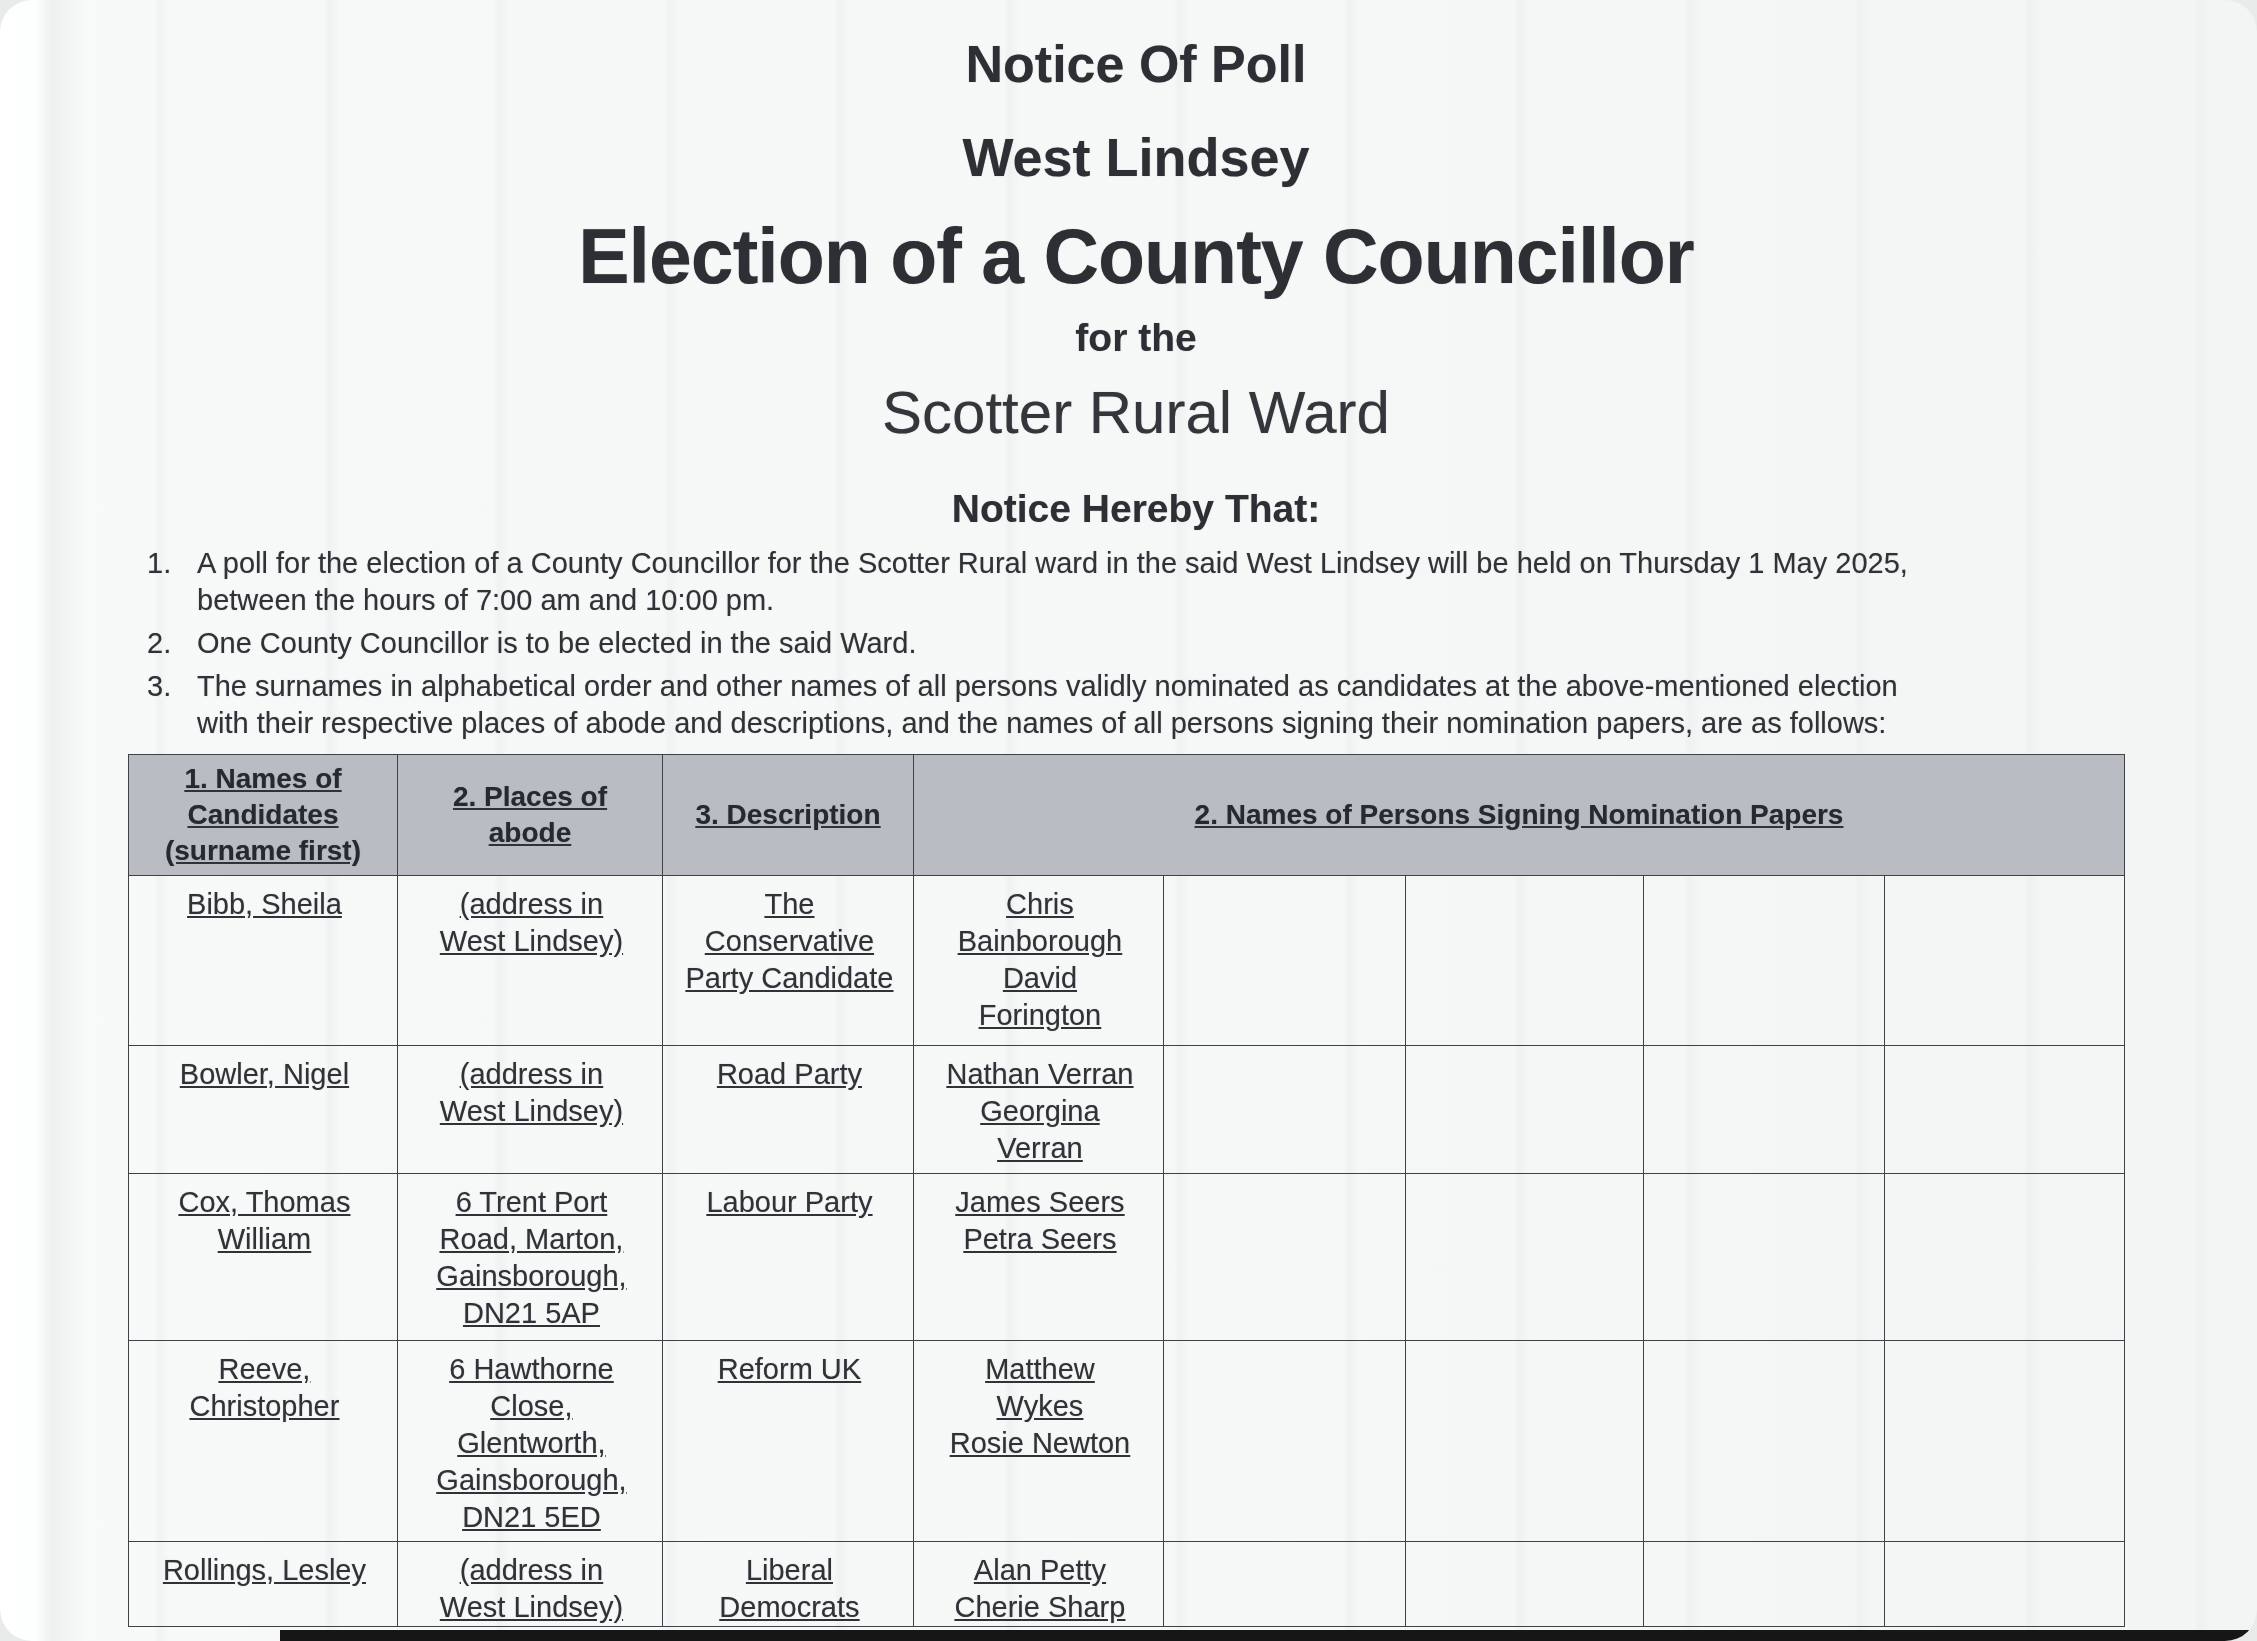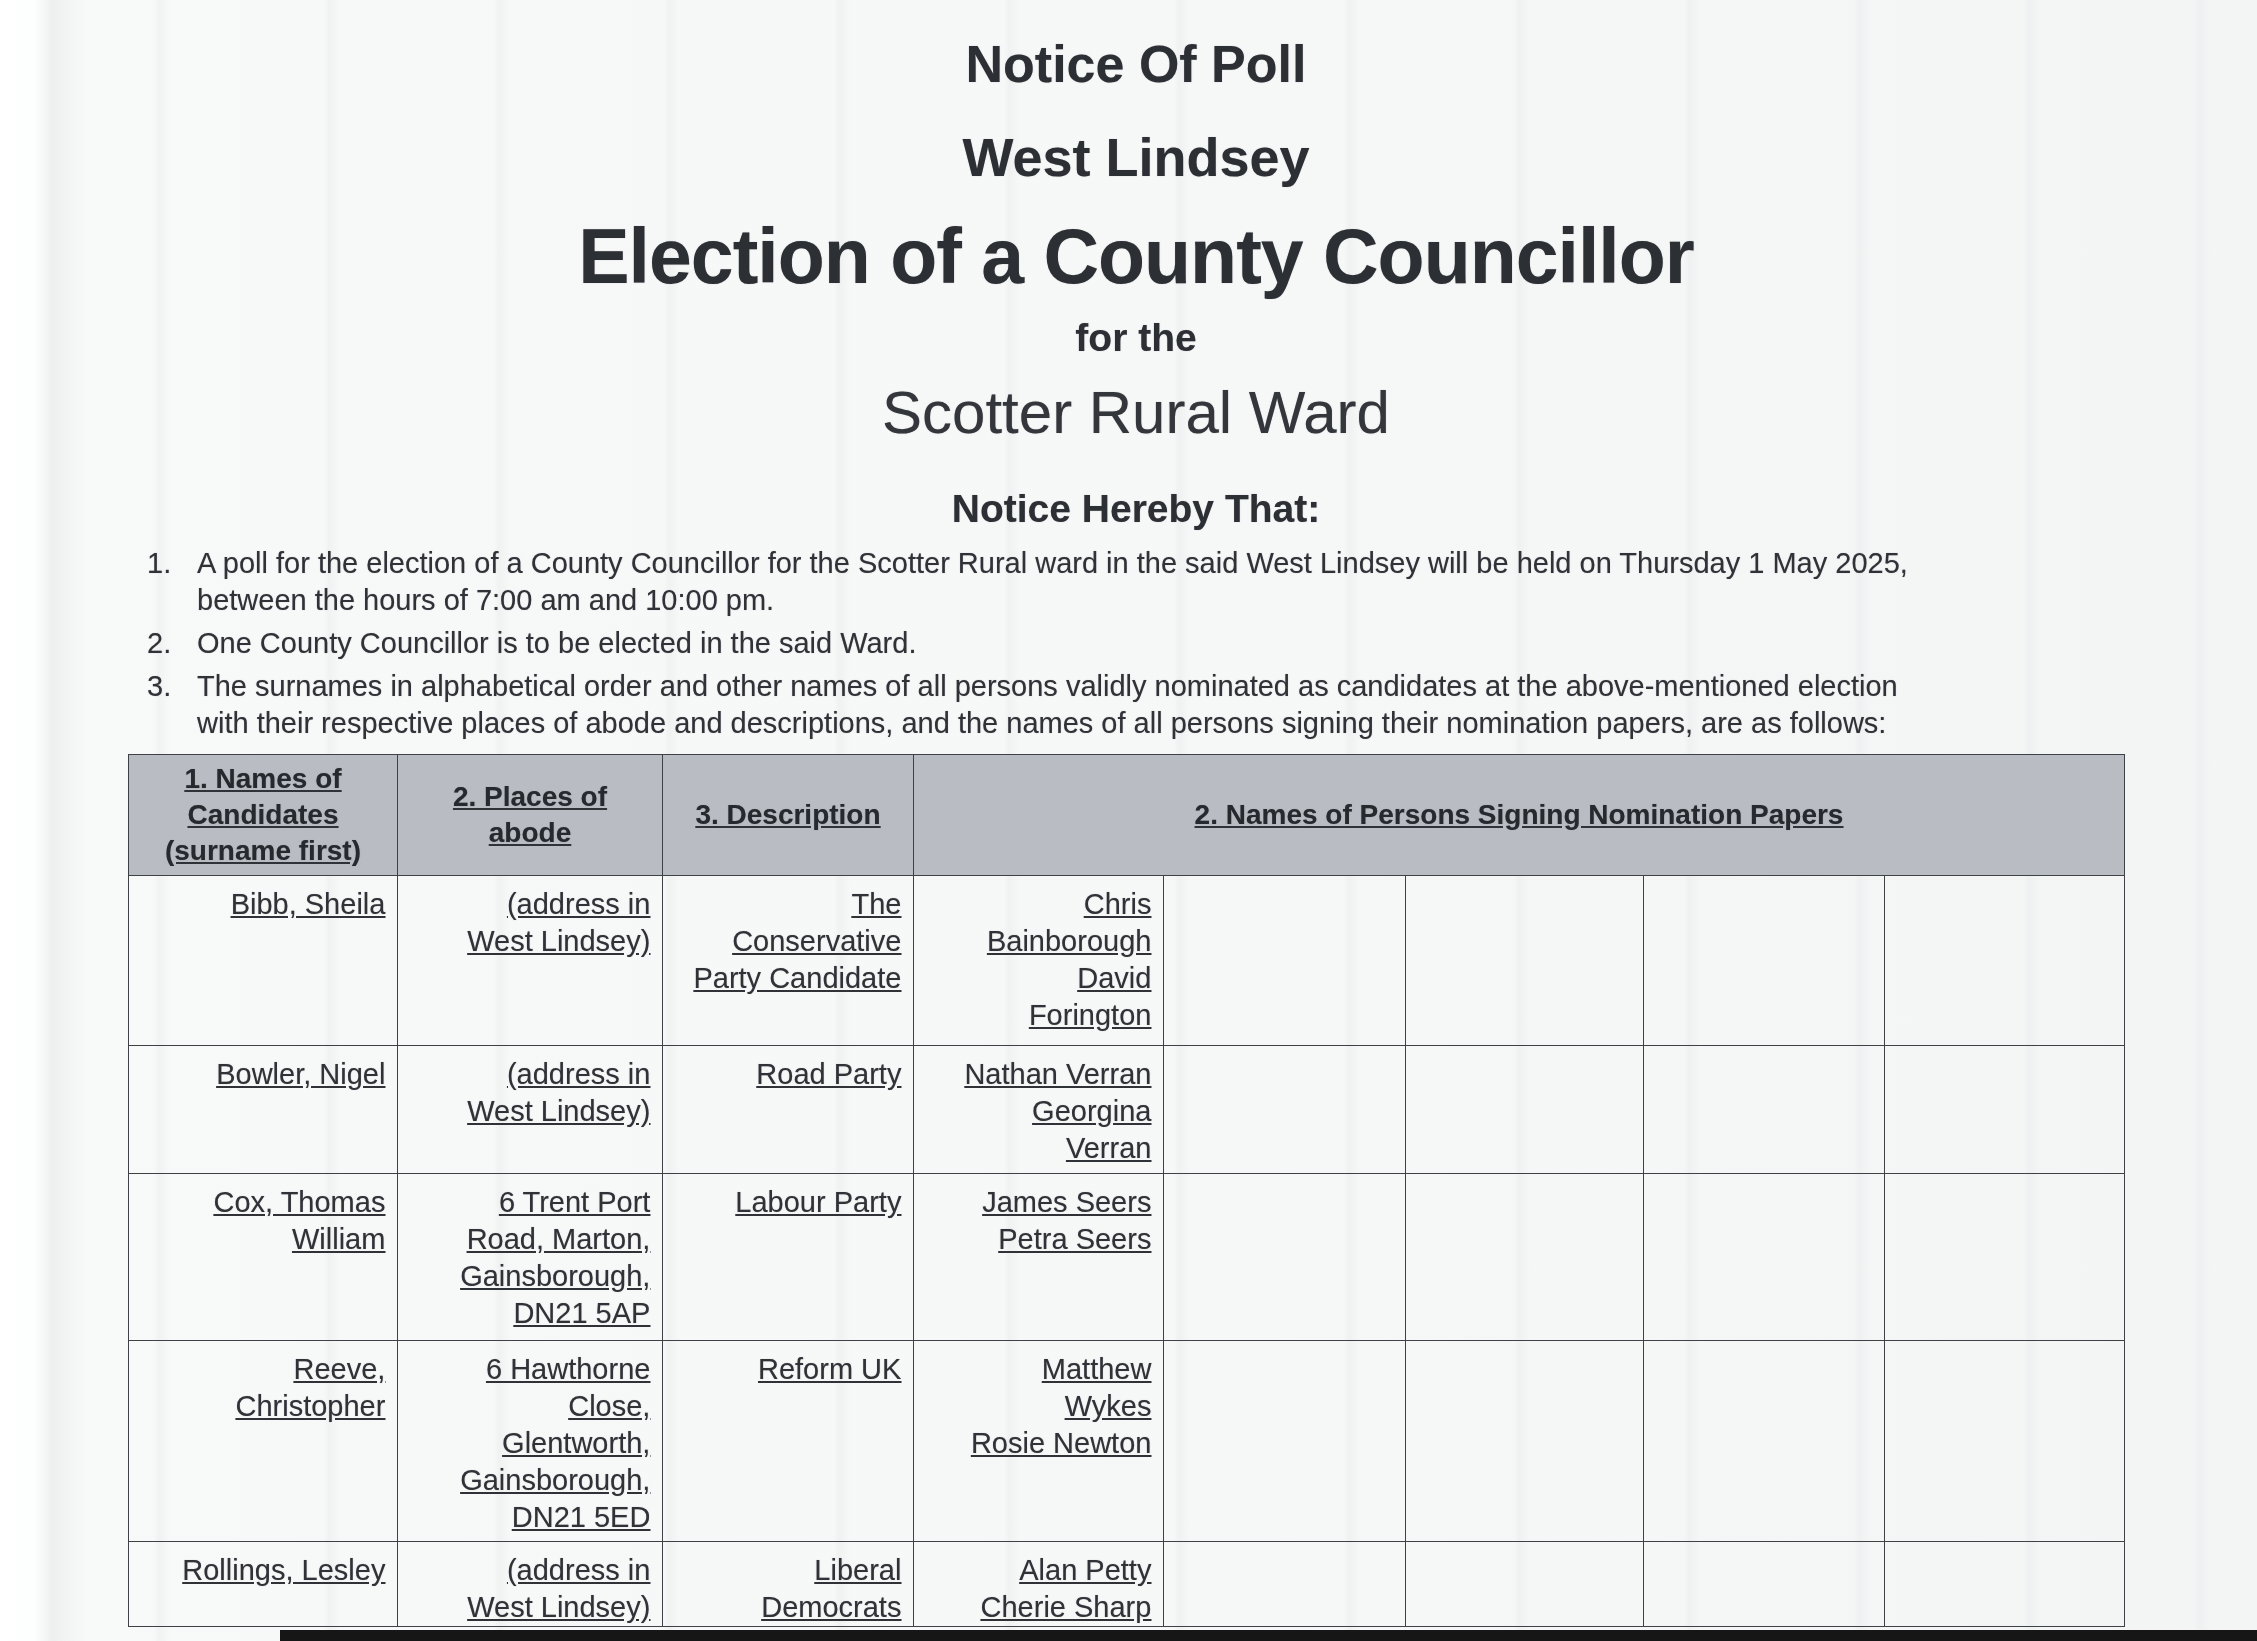--- a/index.html
+++ b/index.html
@@ -4,20 +4,21 @@
 <style>
   html,body{margin:0;padding:0;}
   body{width:2257px;height:1641px;overflow:hidden;background:#e9eaea;}
   .page{
     position:relative;width:2257px;height:1641px;overflow:hidden;
     font-family:"Liberation Sans",sans-serif;color:#2f3237;
     background:
       repeating-linear-gradient(90deg, rgba(255,255,255,0) 0px, rgba(255,255,255,0) 154px, rgba(228,231,232,0.35) 159px, rgba(255,255,255,0) 170px),
       linear-gradient(90deg,#ffffff 0px,#fdfefe 35px,#eef0f0 52px,#f8f9f9 87px,#f7f8f8 309px,#f6f7f7 1352px,#f3f5f5 2257px);
     text-shadow:0 0 1px rgba(47,50,55,0.38);
+    border-radius:32px;
   }
   .center-band{position:absolute;left:137px;width:1998px;text-align:center;}
   .h-bold{font-weight:bold;color:#2c2f34;}
   #title-notice{top:35px;font-size:52px;line-height:58px;}
   #title-authority{top:127px;font-size:54px;line-height:60px;}
   #title-election{top:212px;font-size:77px;line-height:89px;letter-spacing:-1px;}
   #title-forthe{top:317px;font-size:39px;line-height:42px;}
   #title-ward{top:380px;font-size:60px;line-height:66px;font-weight:400;color:#33363b;}
   #title-hereby{top:488px;font-size:39px;line-height:42px;}
 
@@ -33,21 +34,21 @@
   table.candidates th, table.candidates td{
     border:1.9px solid #3e4146;
   }
   table.candidates thead th{
     background:#b9bdc3;
     font-size:28px;font-weight:bold;line-height:36px;
     color:#26292e;text-align:center;vertical-align:middle;
     white-space:pre-line;padding:5.8px 7.7px;
   }
   table.candidates tbody td{
-    font-size:29px;line-height:37px;vertical-align:top;text-align:right;
+    font-size:29px;line-height:37px;vertical-align:top;text-align:center;
     padding:10.6px 11.6px 0 14.5px;white-space:pre-line;
   }
   .scan-bar{position:absolute;background:#161616;}
 </style>
 </head>
 <body>
 
 <div class="page">
 
   <div class="center-band h-bold" id="title-notice">Notice Of Poll</div>

